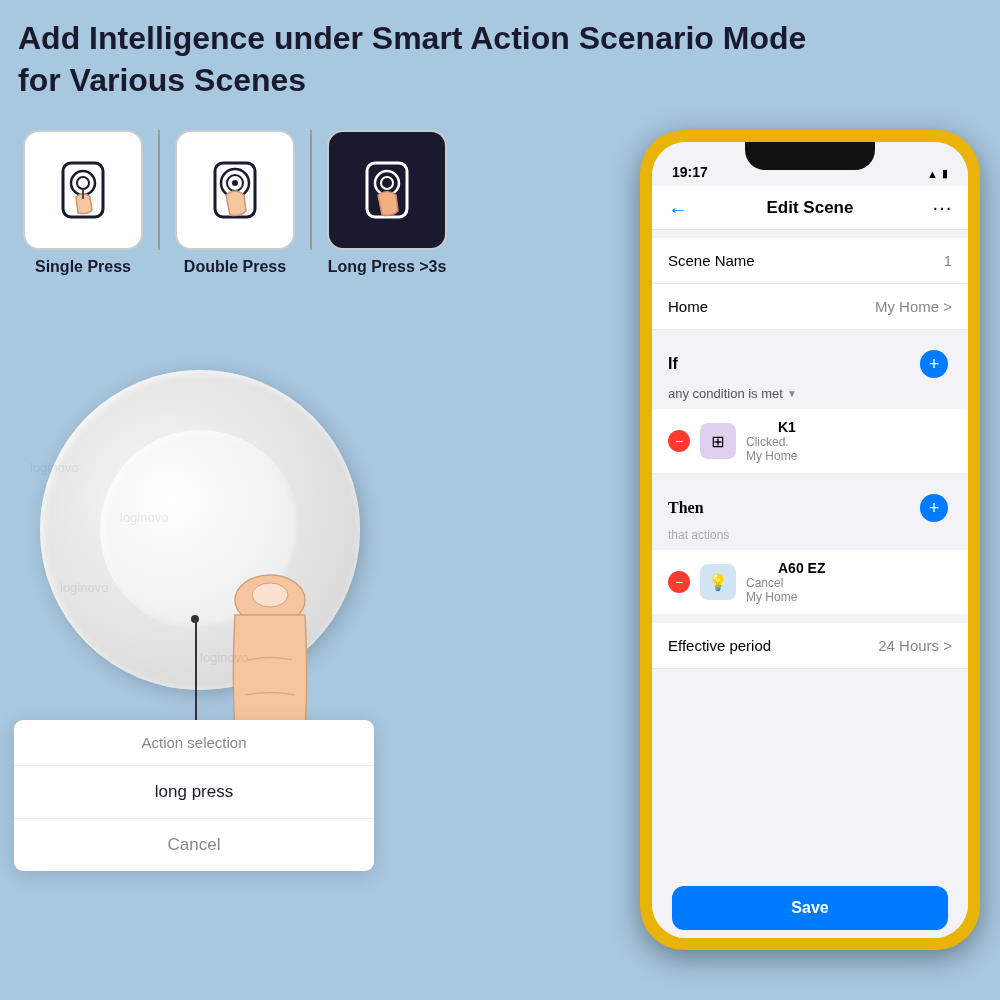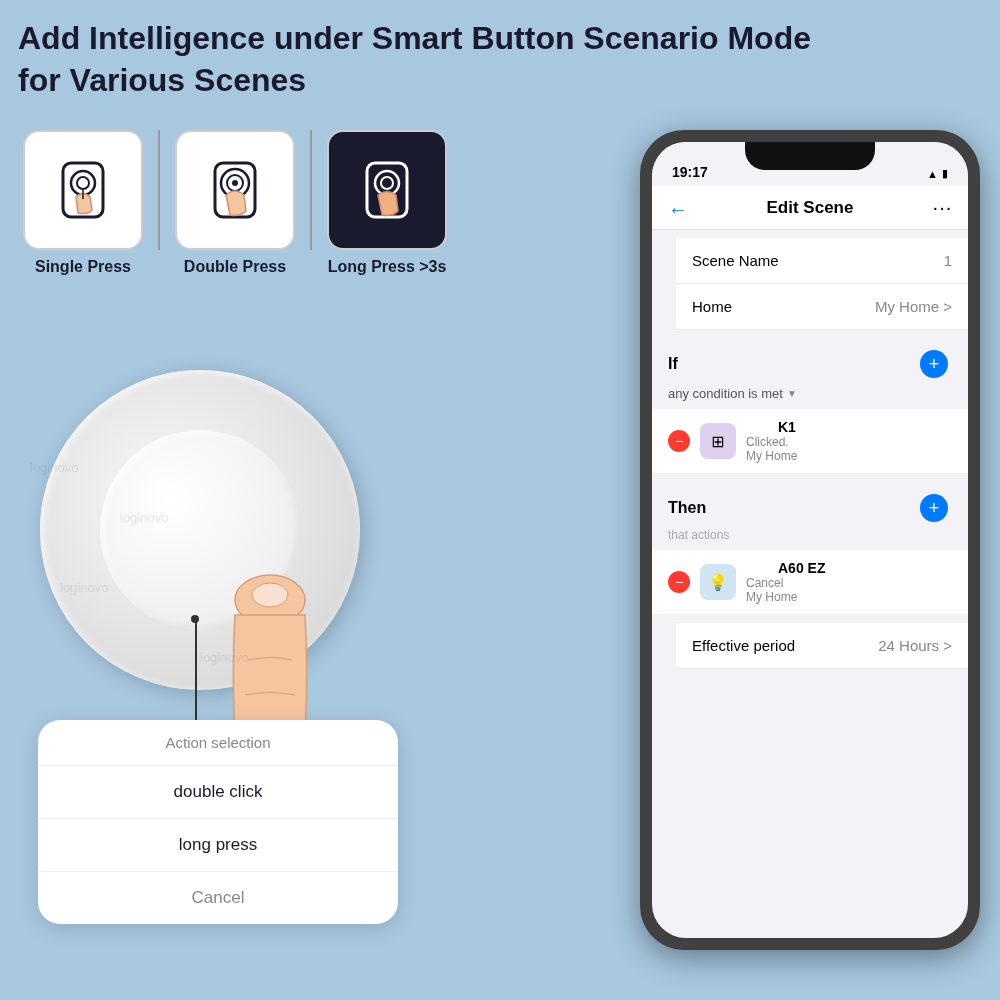--- a/index.html
+++ b/index.html
@@ -83,24 +83,23 @@
       box-shadow: 4px 4px 20px rgba(0,0,0,0.2), inset 2px 2px 8px rgba(255,255,255,0.8);
     }
 
     
     .action-popup {
       position: absolute;
       top: 720px;
       left: 14px;
       width: 360px;
       background: white;
-      border-radius: 22px;
+      border-radius: 9px;
       overflow: hidden;
       box-shadow: 0 4px 20px rgba(0,0,0,0.15);
-      margin-left: 24px;
     }
 
     .action-popup-header {
       padding: 14px 20px;
       text-align: center;
       font-size: 15px;
       color: #888;
       border-bottom: 1px solid #eee;
     }
 
@@ -146,21 +145,21 @@
       position: absolute;
       top: 130px;
       right: 20px;
       width: 340px;
       height: 830px;
     }
 
     .phone-frame {
       width: 340px;
       height: 820px;
-      background: #404040;
+      background: #eab308;
       border-radius: 44px;
       padding: 12px;
       box-shadow: 0 8px 30px rgba(0,0,0,0.4);
       position: relative;
     }
 
     .phone-screen {
       width: 100%;
       height: 100%;
       background: #f2f2f7;
@@ -248,21 +247,20 @@
       height: calc(100% - 44px - 44px - 60px);
     }
 
     .settings-row {
       background: white;
       display: flex;
       align-items: center;
       justify-content: space-between;
       padding: 14px 16px;
       border-bottom: 1px solid #e8e8e8;
-      margin-left: 24px;
     }
 
     .settings-row-label {
       font-size: 15px;
       color: #000;
     }
 
     .settings-row-value {
       font-size: 15px;
       color: #888;
@@ -412,21 +410,21 @@
       font-size: 13px;
       font-weight: 500;
       pointer-events: none;
       white-space: nowrap;
     }
   </style>
 </head>
 <body>
 
 <div class="header-text">
-  <span>Add Intelligence under Smart Button Scenario Mode</span><br>
+  <span>Add Intelligence under Smart Action Scenario Mode</span><br>
   <span>for Various Scenes</span>
 </div>
 
 <div class="press-icons">
 
   <div class="press-item">
     <div class="press-icon-box">
       <svg viewBox="0 0 70 70">
         <rect x="15" y="8" width="40" height="54" rx="8" fill="none" stroke="#1a1a2e" stroke-width="3"></rect>
         <circle cx="35" cy="28" r="12" fill="none" stroke="#1a1a2e" stroke-width="2.5"></circle>
@@ -483,21 +481,20 @@
 
   <path d="M98 140 Q120 135 142 140" fill="none" stroke="#d4a078" stroke-width="1"></path>
   <path d="M95 175 Q120 170 145 175" fill="none" stroke="#d4a078" stroke-width="1"></path>
 </svg>
 
 <div class="connector-dot"></div>
 <div class="connector-line"></div>
 
 <div class="action-popup">
   <div class="action-popup-header">Action selection</div>
-  <div class="action-popup-item">double click</div>
   <div class="action-popup-item">long press</div>
   <div class="action-popup-cancel">Cancel</div>
 </div>
 
 <div class="phone-container">
   <div class="phone-frame">
     <div class="phone-screen">
 
       <div class="phone-notch"></div>
 
@@ -549,21 +546,21 @@
               <span>Clicked.</span>
               <br>
               <span>My Home</span>
             </div>
           </div>
         </div>
 
         <div style="height:8px; background:#f2f2f7;"></div>
 
         <div class="section-header-row">
-          <span style="font-size:16px; font-weight:600; color:#000;">Then</span>
+          <span style="font-size:16px; font-weight:600; color:#000;font-family:Liberation Serif, serif;">Then</span>
           <div class="section-add-btn">+</div>
         </div>
         <div style="font-size:12px; color:#aaa; padding:2px 16px 8px;">that actions</div>
 
         <div class="condition-item">
           <div class="remove-btn">−</div>
           <div class="condition-icon" style="background:#d0e4f4; font-size:16px;">💡</div>
           <div class="condition-text">
             <div class="condition-name">A60 EZ</div>
             <div class="condition-sub">
@@ -577,20 +574,23 @@
         <div style="height:8px; background:#f2f2f7;"></div>
 
         <div class="settings-row">
           <span class="settings-row-label">Effective period</span>
           <span class="settings-row-value">24 Hours &gt;</span>
         </div>
 
         <div style="height:8px; background:#f2f2f7;"></div>
       </div>
 
+      <div class="save-bar">
+        <div class="save-btn">Save</div>
+      </div>
 
     </div>
   </div>
 </div>
 
 <div class="watermark" style="top:460px; left:30px;">loginovo</div>
 <div class="watermark" style="top:510px; left:120px;">loginovo</div>
 <div class="watermark" style="top:580px; left:60px;">loginovo</div>
 <div class="watermark" style="top:650px; left:200px;">loginovo</div>
 

